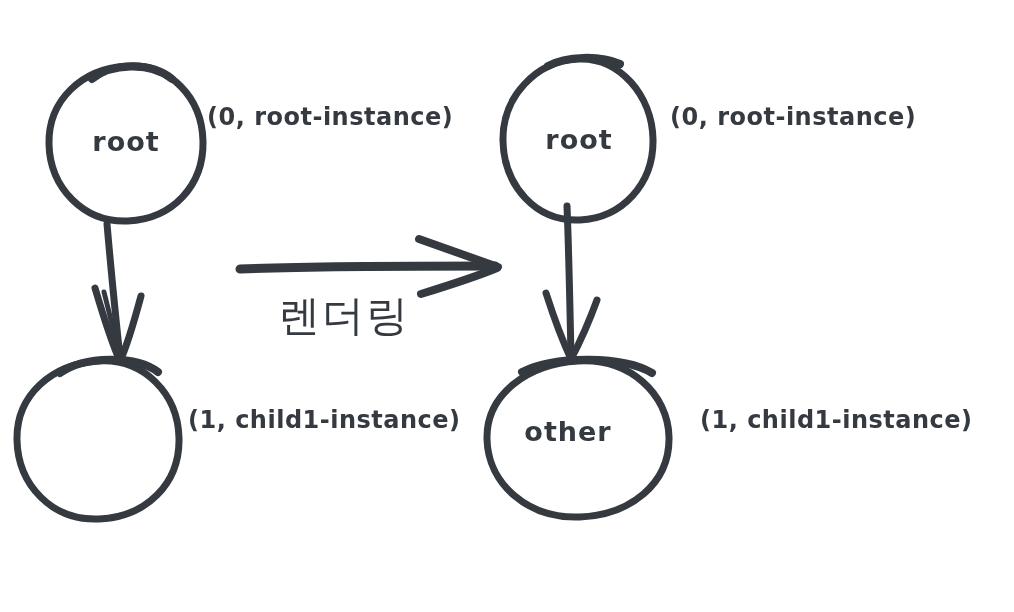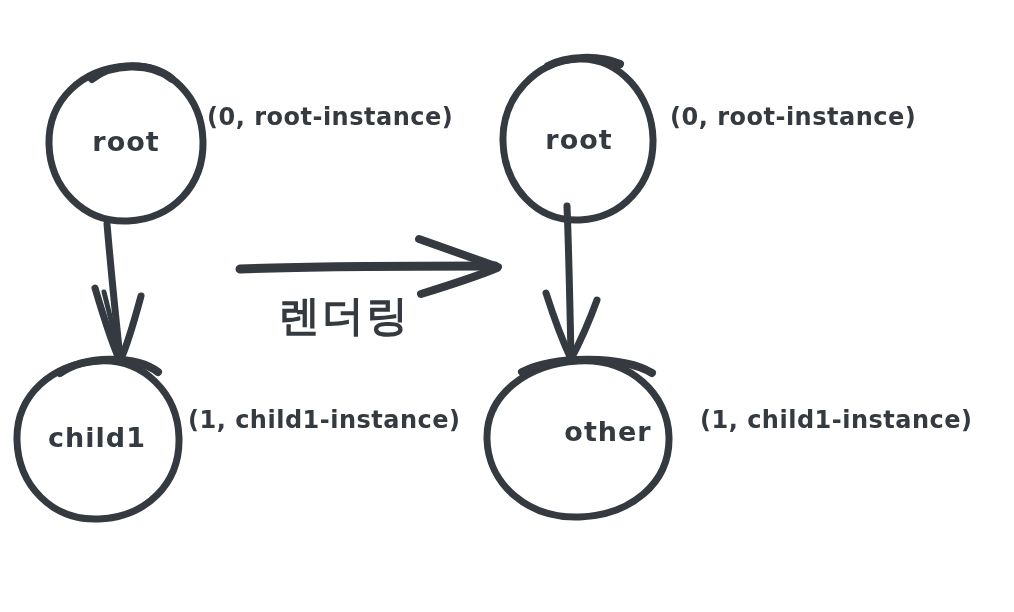--- a/index.html
+++ b/index.html
@@ -32,21 +32,21 @@
     transform: translate(-50%, -50%);
     letter-spacing: 1px;
   }
   .pair-label {
     font-size: 24px;
     font-weight: 600;
     letter-spacing: 0.5px;
   }
   .arrow-label {
     font-size: 42px;
-    font-weight: 700;
+    font-weight: 400;
     transform: translateX(-50%);
     letter-spacing: 2px;
   }
   .note-label {
     font-size: 30px;
     font-weight: 600;
     letter-spacing: 0.5px;
   }
 </style>
 </head>
@@ -92,25 +92,24 @@
 
     <g stroke-width="7">
       <path d="M 578,361 C 630,358 668,394 669,437 C 670,484 630,515 580,517 C 528,519 488,484 487,439 C 486,394 528,364 578,361 Z"></path>
       <path d="M 522,372 C 556,355 624,356 652,373" stroke-width="8"></path>
     </g>
   </svg>
 
   <div class="label node-label" style="left:126px; top:141px;">root</div>
   <div class="label pair-label" style="left:207px; top:103px;">(0, root-instance)</div>
 
-  <div class="label node-label" style="left:97px; top:437px;">child1</div>
   <div class="label pair-label" style="left:188px; top:406px;">(1, child1-instance)</div>
 
   <div class="label arrow-label" style="left:344px; top:288px;">렌더링</div>
 
   <div class="label node-label" style="left:579px; top:139px;">root</div>
   <div class="label pair-label" style="left:670px; top:103px;">(0, root-instance)</div>
 
-  <div class="label node-label" style="left:608px; top:431px;text-align:right;">other</div>
+  <div class="label node-label" style="left:568px; top:431px;text-align:right;">other</div>
   <div class="label pair-label" style="left:700px; top:406px;">(1, child1-instance)</div>
 
 
 </div>
 
 </body></html>

